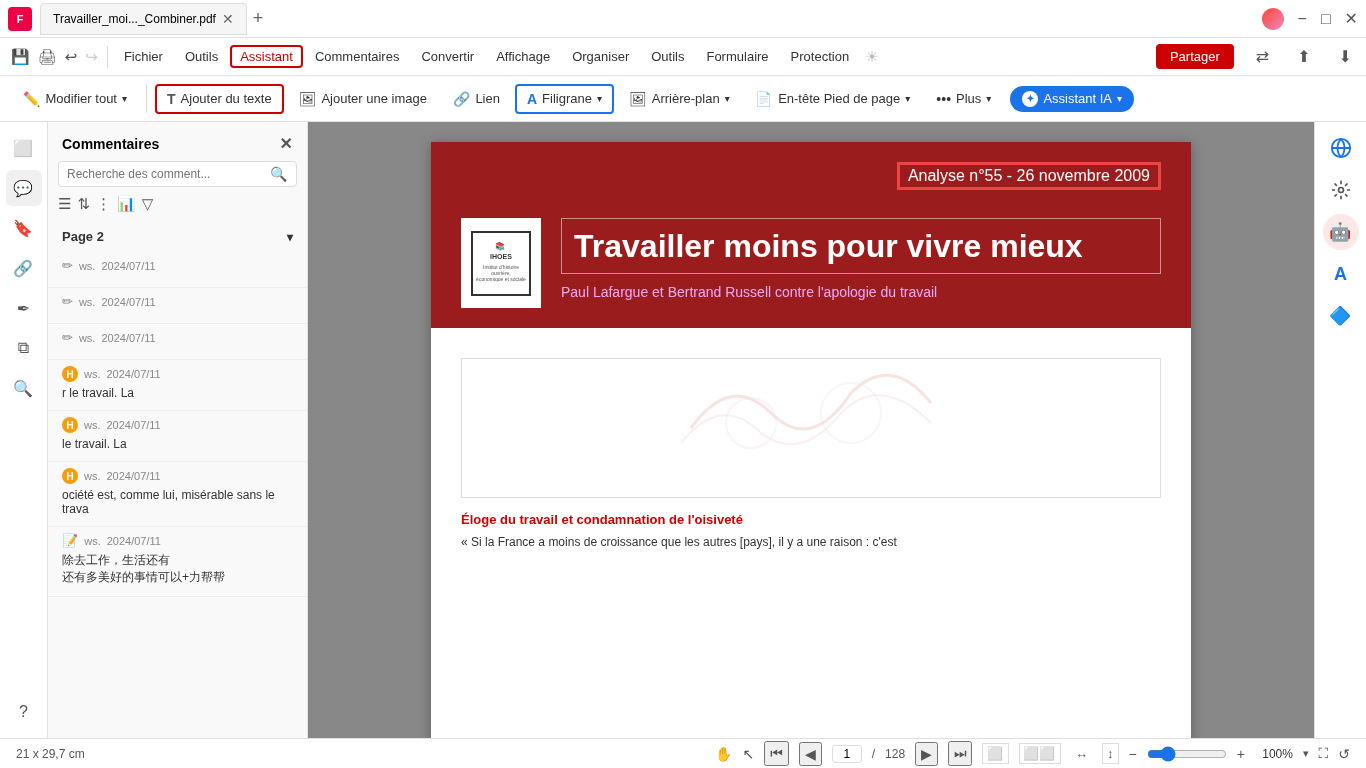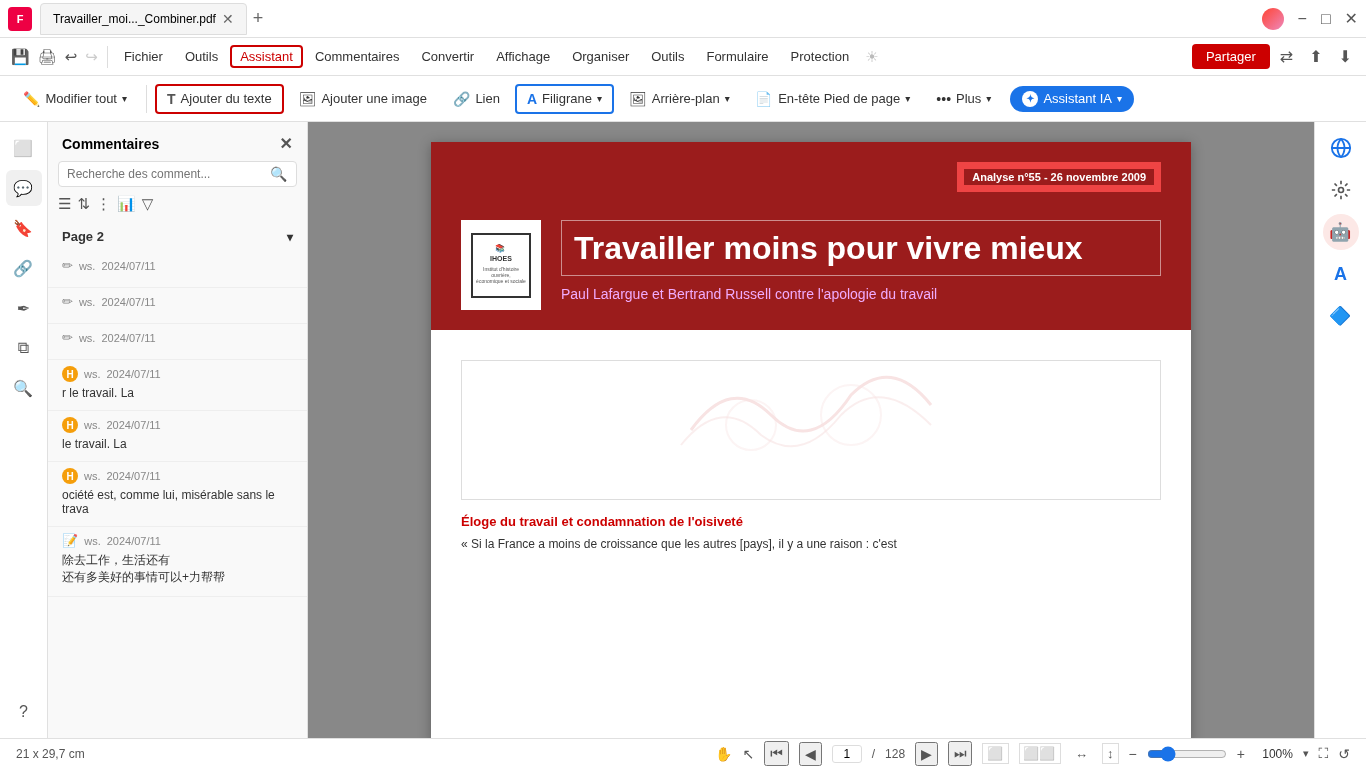--- a/index.html
+++ b/index.html
@@ -40,21 +40,21 @@
       align-items: center;
       padding: 0 8px;
       border-bottom: 1px solid #e0e0e0;
       gap: 2px;
     }
     .menu-item {
       padding: 4px 10px; cursor: pointer; border-radius: 4px;
       font-size: 13px; color: #333;
     }
     .menu-item.active { color: #c00; border: 2px solid #c00; border-radius: 4px; padding: 2px 8px; }
-    .menu-bar-right { margin-left: auto; display: flex; align-items: center; gap: 4px; }
+    .menu-bar-right { margin-left: auto; display: flex; align-items: center; gap: 16px; }
     .share-btn {
       background: #c00; color: #fff; border: none; border-radius: 4px;
       padding: 5px 14px; cursor: pointer; font-size: 13px;
     }
     .menu-icon-btn { cursor: pointer; color: #555; font-size: 16px; padding: 4px 6px; }
 
     
     .toolbar {
       background: #fff;
       height: 46px;
@@ -166,25 +166,24 @@
       min-height: 600px;
       box-shadow: 0 2px 12px rgba(0,0,0,0.3);
     }
     .pdf-header-section {
       background: #9b1c1c;
       padding: 20px 30px;
       color: #fff;
       position: relative;
     }
     .pdf-analysis-tag {
-      border: 7px solid #ef4444; color: #fff;
-      font-size: 11px; padding: 2px 8px;
+      border: 3px solid #ef4444; color: #fff;
+      font-size: 16px; padding: 2px 8px;
       display: inline-block; margin-bottom: 16px;
       float: right;
-      font-weight: bold;
     }
     .pdf-logo-area {
       display: flex; align-items: flex-start; gap: 20px;
     }
     .pdf-logo-box {
       width: 80px; height: 90px;
       background: #fff;
       display: flex; flex-direction: column;
       align-items: center; justify-content: center;
       padding: 6px; flex-shrink: 0;

